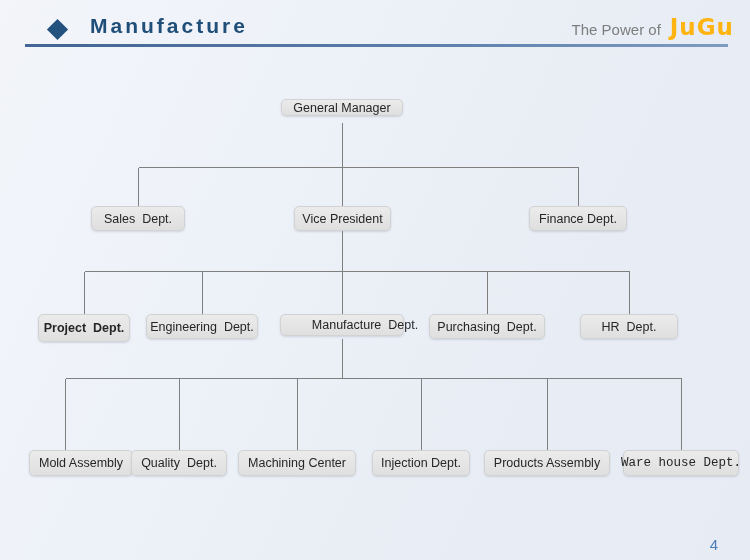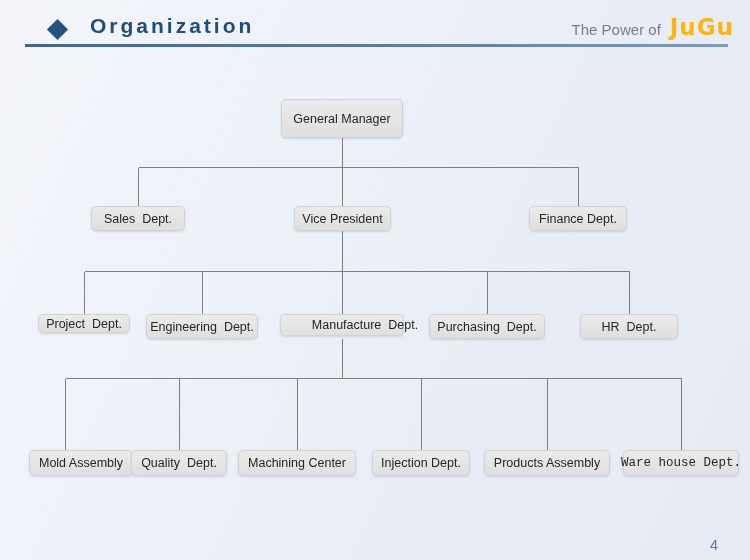--- a/index.html
+++ b/index.html
@@ -50,21 +50,21 @@
     position:absolute;right:32px;bottom:7px;
     font-size:15px;color:#4a7ebb;
   }
 </style>
 </head>
 <body>
 
 <div class="slide">
 
   <div class="hdr-diamond"></div>
-  <h1 class="hdr-title">Organization</h1>
+  <h1 class="hdr-title">Manufacture</h1>
   <div class="brandline">
     <span class="tagline">The Power of</span>
     <span class="brand">JuGu</span>
   </div>
   <div class="hdr-rule"></div>
 
   <svg class="connectors" width="750" height="560" viewBox="0 0 750 560" shape-rendering="crispEdges">
 
     <line x1="342.5" y1="123" x2="342.5" y2="167.5"></line>
 
@@ -86,27 +86,27 @@
 
     <line x1="65.5" y1="378.5" x2="681.5" y2="378.5"></line>
     <line x1="65.5" y1="378.5" x2="65.5" y2="450"></line>
     <line x1="179.5" y1="378.5" x2="179.5" y2="450"></line>
     <line x1="297.5" y1="378.5" x2="297.5" y2="450"></line>
     <line x1="421.5" y1="378.5" x2="421.5" y2="450"></line>
     <line x1="547.5" y1="378.5" x2="547.5" y2="450"></line>
     <line x1="681.5" y1="378.5" x2="681.5" y2="450"></line>
   </svg>
 
-  <div class="node" style="left:281px;top:99px;width:122px;height:39px;">General Manager</div>
+  <div class="node" style="left:281px;top:99px;width:122px;height:17px;">General Manager</div>
 
   <div class="node" style="left:91px;top:206px;width:94px;height:25px;">Sales  Dept.</div>
   <div class="node" style="left:294px;top:206px;width:97px;height:25px;">Vice President</div>
   <div class="node" style="left:529px;top:206px;width:98px;height:25px;">Finance Dept.</div>
 
-  <div class="node" style="left:38px;top:314px;width:92px;height:19px;">Project  Dept.</div>
+  <div class="node" style="left:38px;top:314px;width:92px;height:28px;font-weight:bold;">Project  Dept.</div>
   <div class="node" style="left:146px;top:314px;width:112px;height:25px;">Engineering  Dept.</div>
   <div class="node" style="left:280px;top:314px;width:124px;height:22px;padding-left:46px;">Manufacture  Dept.</div>
   <div class="node" style="left:429px;top:314px;width:116px;height:25px;">Purchasing  Dept.</div>
   <div class="node" style="left:580px;top:314px;width:98px;height:25px;">HR  Dept.</div>
 
   <div class="node" style="left:13px;top:450px;width:104px;height:26px;margin-left:16px;">Mold Assembly</div>
   <div class="node" style="left:131px;top:450px;width:96px;height:26px;">Quality  Dept.</div>
   <div class="node" style="left:238px;top:450px;width:118px;height:26px;">Machining Center</div>
   <div class="node" style="left:372px;top:450px;width:98px;height:26px;">Injection Dept.</div>
   <div class="node" style="left:484px;top:450px;width:126px;height:26px;">Products Assembly</div>

